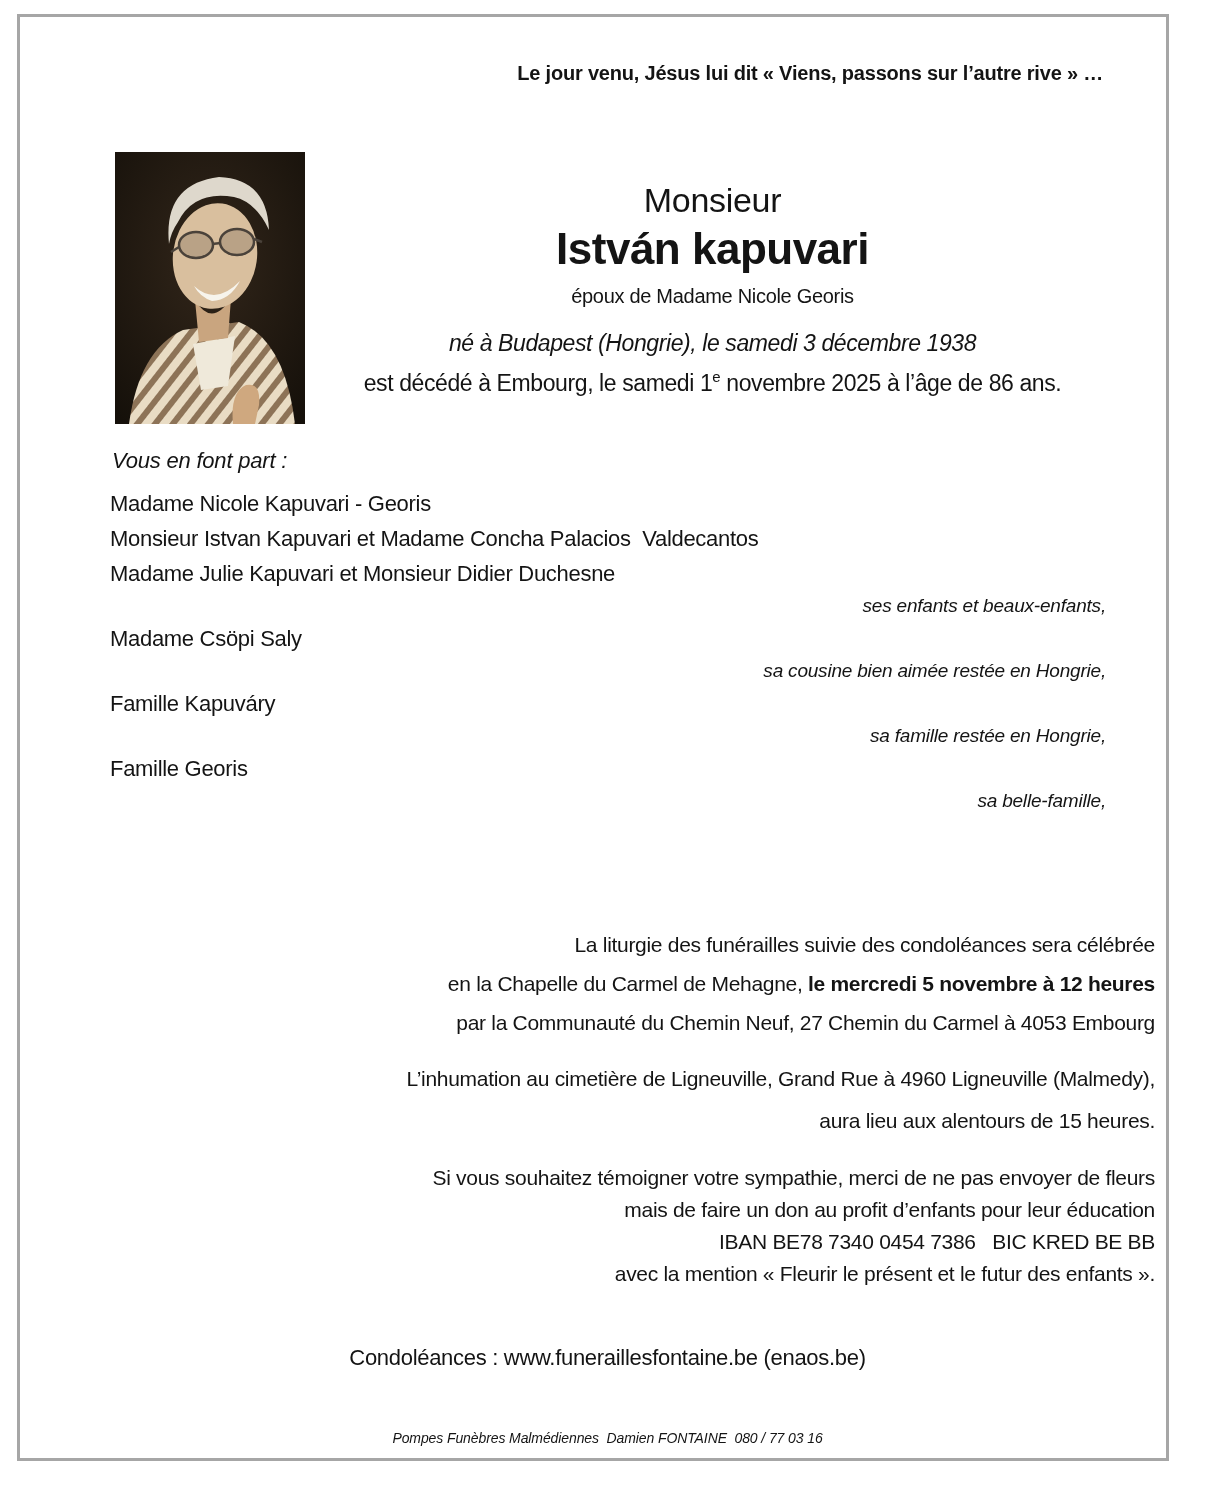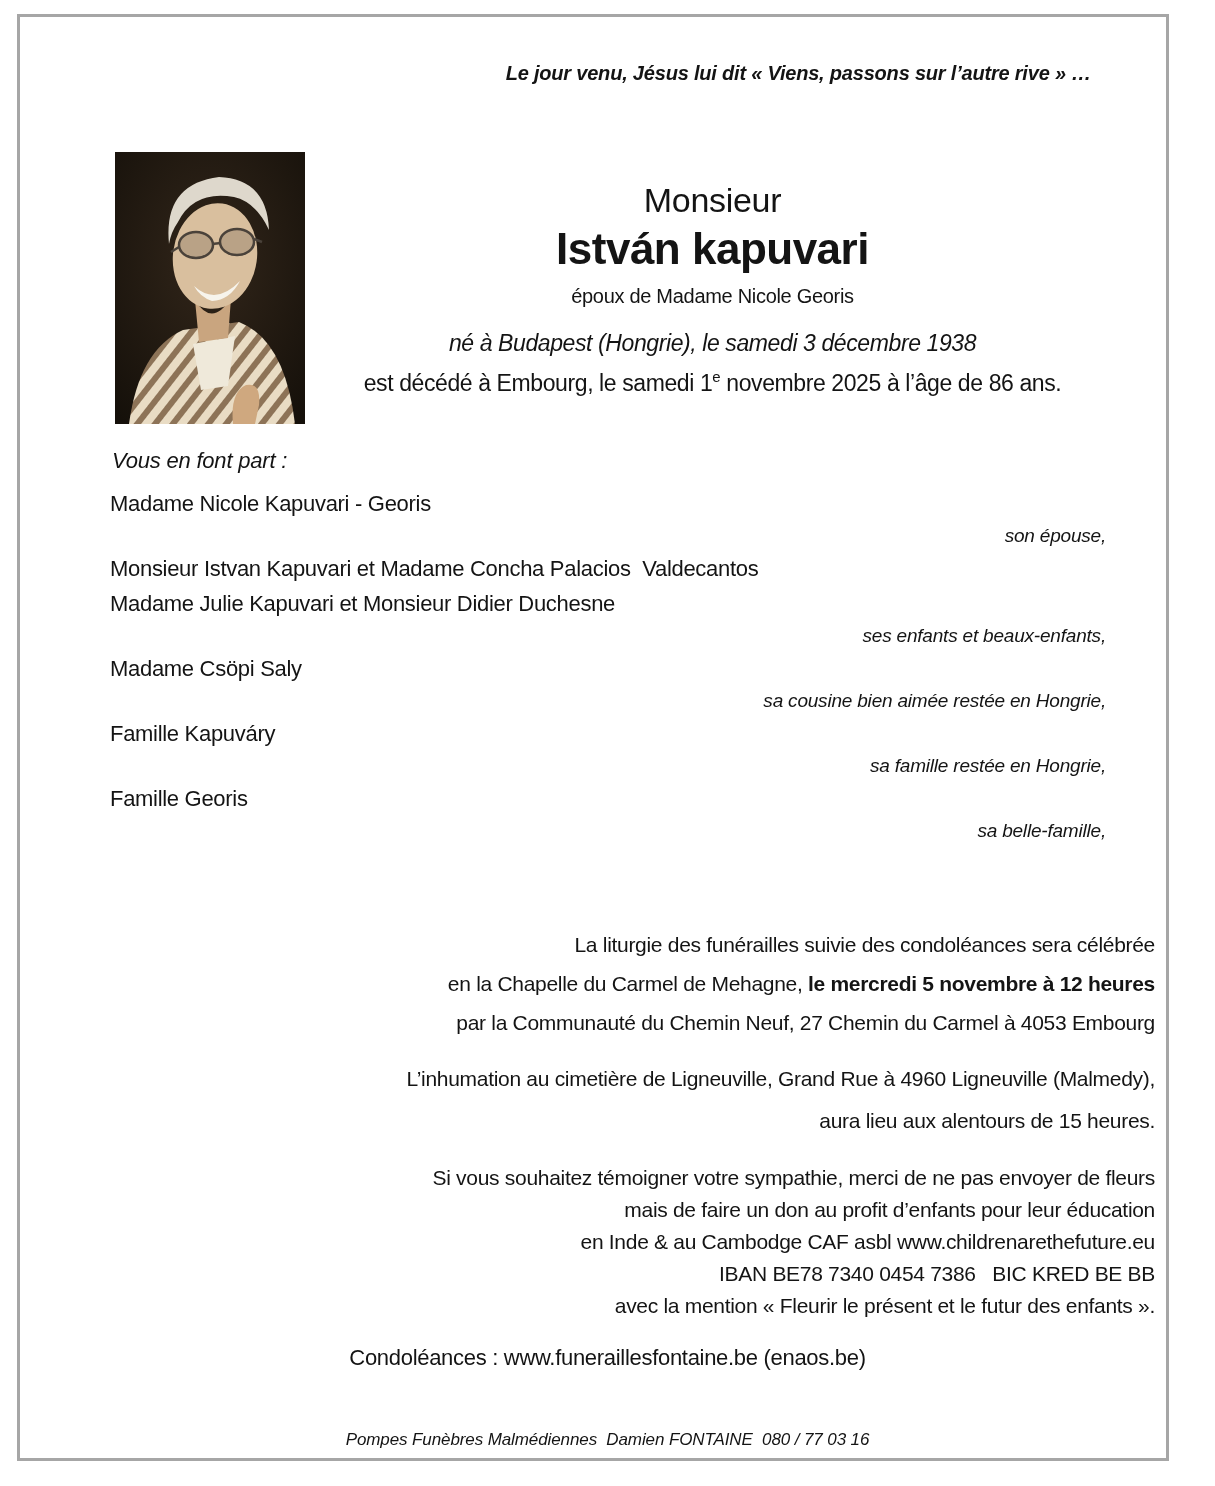--- a/index.html
+++ b/index.html
@@ -7,22 +7,22 @@
     width: 1215px; height: 1486px; position: relative;
     font-family: "Liberation Sans", sans-serif;
     color: #141414;
     -webkit-font-smoothing: antialiased;
   }
   .frame {
     position: absolute; left: 17px; top: 14px; width: 1152px; height: 1447px;
     border: 3px solid #a6a6a6; box-sizing: border-box; pointer-events: none;
   }
   .quote {
-    position: absolute; top: 62px; left: 60px; right: 124px;
-    text-align: right; font-size: 20px; font-weight: bold; font-style: italic;
+    position: absolute; top: 62px; left: 60px; right: 112px;
+    text-align: right; font-size: 20px; font-weight: bold; 
     letter-spacing: -0.2px; white-space: pre-wrap;
   }
   .photo {
     position: absolute; left: 115px; top: 152px; width: 190px; height: 272px;
     overflow: hidden;
   }
   .header-text {
     position: absolute; left: 290px; right: 80px; top: 180px; text-align: center;
   }
   .title { font-size: 34px; line-height: 40px; letter-spacing: -0.3px; }
@@ -49,21 +49,21 @@
   .ceremony   { top: 925px;  font-size: 21px; line-height: 39px; }
   .inhumation { top: 1058px; font-size: 21px; line-height: 42px; }
   .sympathy   { top: 1162px; font-size: 21px; line-height: 32px; }
   .para div, .para span, .para strong { white-space: pre-wrap; }
   .condolences {
     position: absolute; left: 60px; right: 60px; top: 1345px; text-align: center;
     font-size: 22px; letter-spacing: -0.3px; white-space: pre-wrap;
   }
   .footer {
     position: absolute; left: 60px; right: 60px; top: 1430px; text-align: center;
-    font-size: 17px; font-style: italic; letter-spacing: -0.1px; white-space: pre-wrap;
+    font-size: 14px; font-style: italic; letter-spacing: -0.1px; white-space: pre-wrap;
   }
 </style>
 </head>
 <body>
 
 <div>
 
   <div class="frame"></div>
 
   <div class="quote">Le jour venu, Jésus lui dit « Viens, passons sur l’autre rive » …</div>
@@ -103,21 +103,20 @@
     <div class="name">István kapuvari</div>
     <div class="spouse">époux de Madame Nicole Georis</div>
     <div class="birth">né à Budapest (Hongrie), le samedi 3 décembre 1938</div>
     <div class="death"><span>est décédé à Embourg, le samedi 1</span><sup>e</sup><span> novembre 2025 à l’âge de 86 ans.</span></div>
   </div>
 
   <div class="intro">Vous en font part :</div>
 
   <div class="family" id="family-list">
       <div class="family-name">Madame Nicole Kapuvari - Georis</div>
-      <div class="family-relation">son épouse,</div>
       <div class="family-name">Monsieur Istvan Kapuvari et Madame Concha Palacios  Valdecantos</div>
       <div class="family-name">Madame Julie Kapuvari et Monsieur Didier Duchesne</div>
       <div class="family-relation">ses enfants et beaux-enfants,</div>
       <div class="family-name">Madame Csöpi Saly</div>
       <div class="family-relation">sa cousine bien aimée restée en Hongrie,</div>
       <div class="family-name">Famille Kapuváry</div>
       <div class="family-relation">sa famille restée en Hongrie,</div>
       <div class="family-name">Famille Georis</div>
       <div class="family-relation">sa belle-famille,</div>
     </div>
@@ -129,21 +128,20 @@
   </div>
 
   <div class="para inhumation">
       <div>L’inhumation au cimetière de Ligneuville, Grand Rue à 4960 Ligneuville (Malmedy),</div>
       <div>aura lieu aux alentours de 15 heures.</div>
     </div>
 
   <div class="para sympathy">
       <div>Si vous souhaitez témoigner votre sympathie, merci de ne pas envoyer de fleurs</div>
       <div>mais de faire un don au profit d’enfants pour leur éducation</div>
-      <div>en Inde &amp; au Cambodge CAF asbl www.childrenarethefuture.eu</div>
       <div>IBAN BE78 7340 0454 7386   BIC KRED BE BB</div>
       <div>avec la mention « Fleurir le présent et le futur des enfants ».</div>
     </div>
 
   <div class="condolences">Condoléances : www.funeraillesfontaine.be (enaos.be)</div>
 
   <div class="footer">Pompes Funèbres Malmédiennes  Damien FONTAINE  080 / 77 03 16</div>
 
 </div>
 

